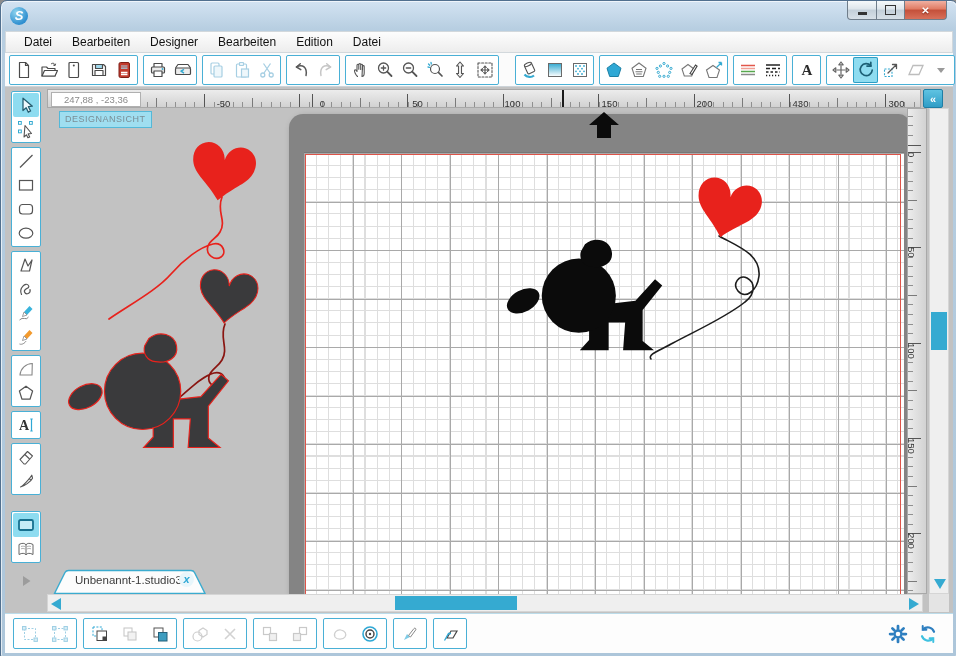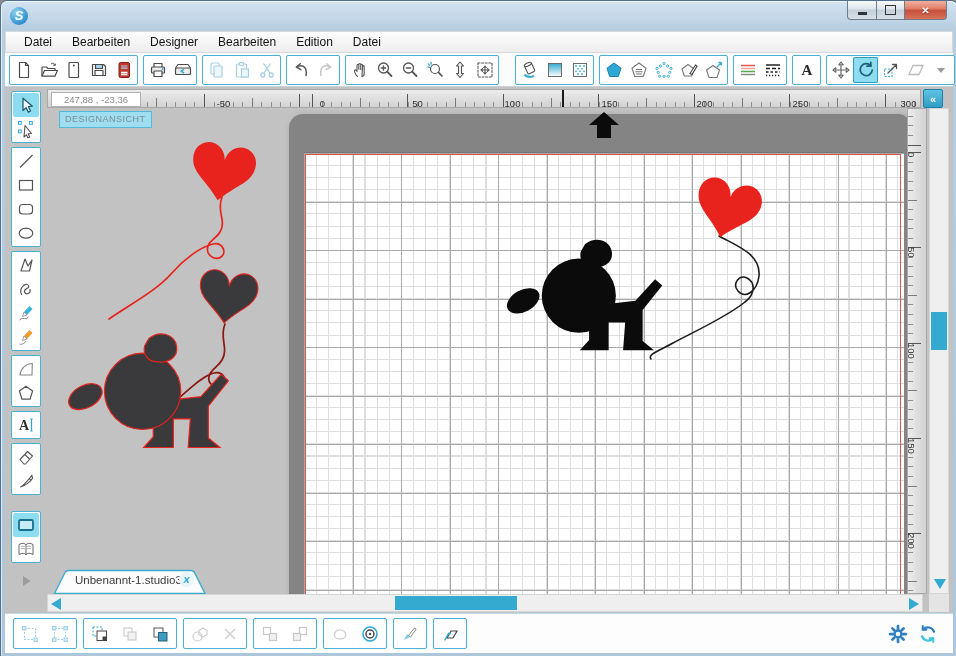--- a/index.html
+++ b/index.html
@@ -388,22 +388,22 @@
     <div class="rt-min"></div>
     <div class="rt-med"></div>
     <div class="rt-maj"></div>
     <div id="ruler-top-labels">
         <span class="rl" style="left: 165px;">-50</span>
         <span class="rl" style="left: 264px;">0</span>
         <span class="rl" style="left: 359px;">50</span>
         <span class="rl" style="left: 454px;">100</span>
         <span class="rl" style="left: 551px;">150</span>
         <span class="rl" style="left: 646px;">200</span>
-        <span class="rl" style="left: 742px;">250</span>
-        <span class="rl" style="left: 838px; margin-left: 12px;">300</span>
+        <span class="rl" style="left: 742px;">430</span>
+        <span class="rl" style="left: 838px;">300</span>
       </div>
     <div class="ruler-marker" id="ruler-marker" style="left: 514px;"></div>
     <div class="coordbox">247,88 , -23,36</div>
   </div>
   <div class="collapse-btn">«</div>
 
   <div class="palette">
     <div class="pgroup">
       <div class="pt active">
           <svg width="20" height="20" viewBox="0 0 20 20">

